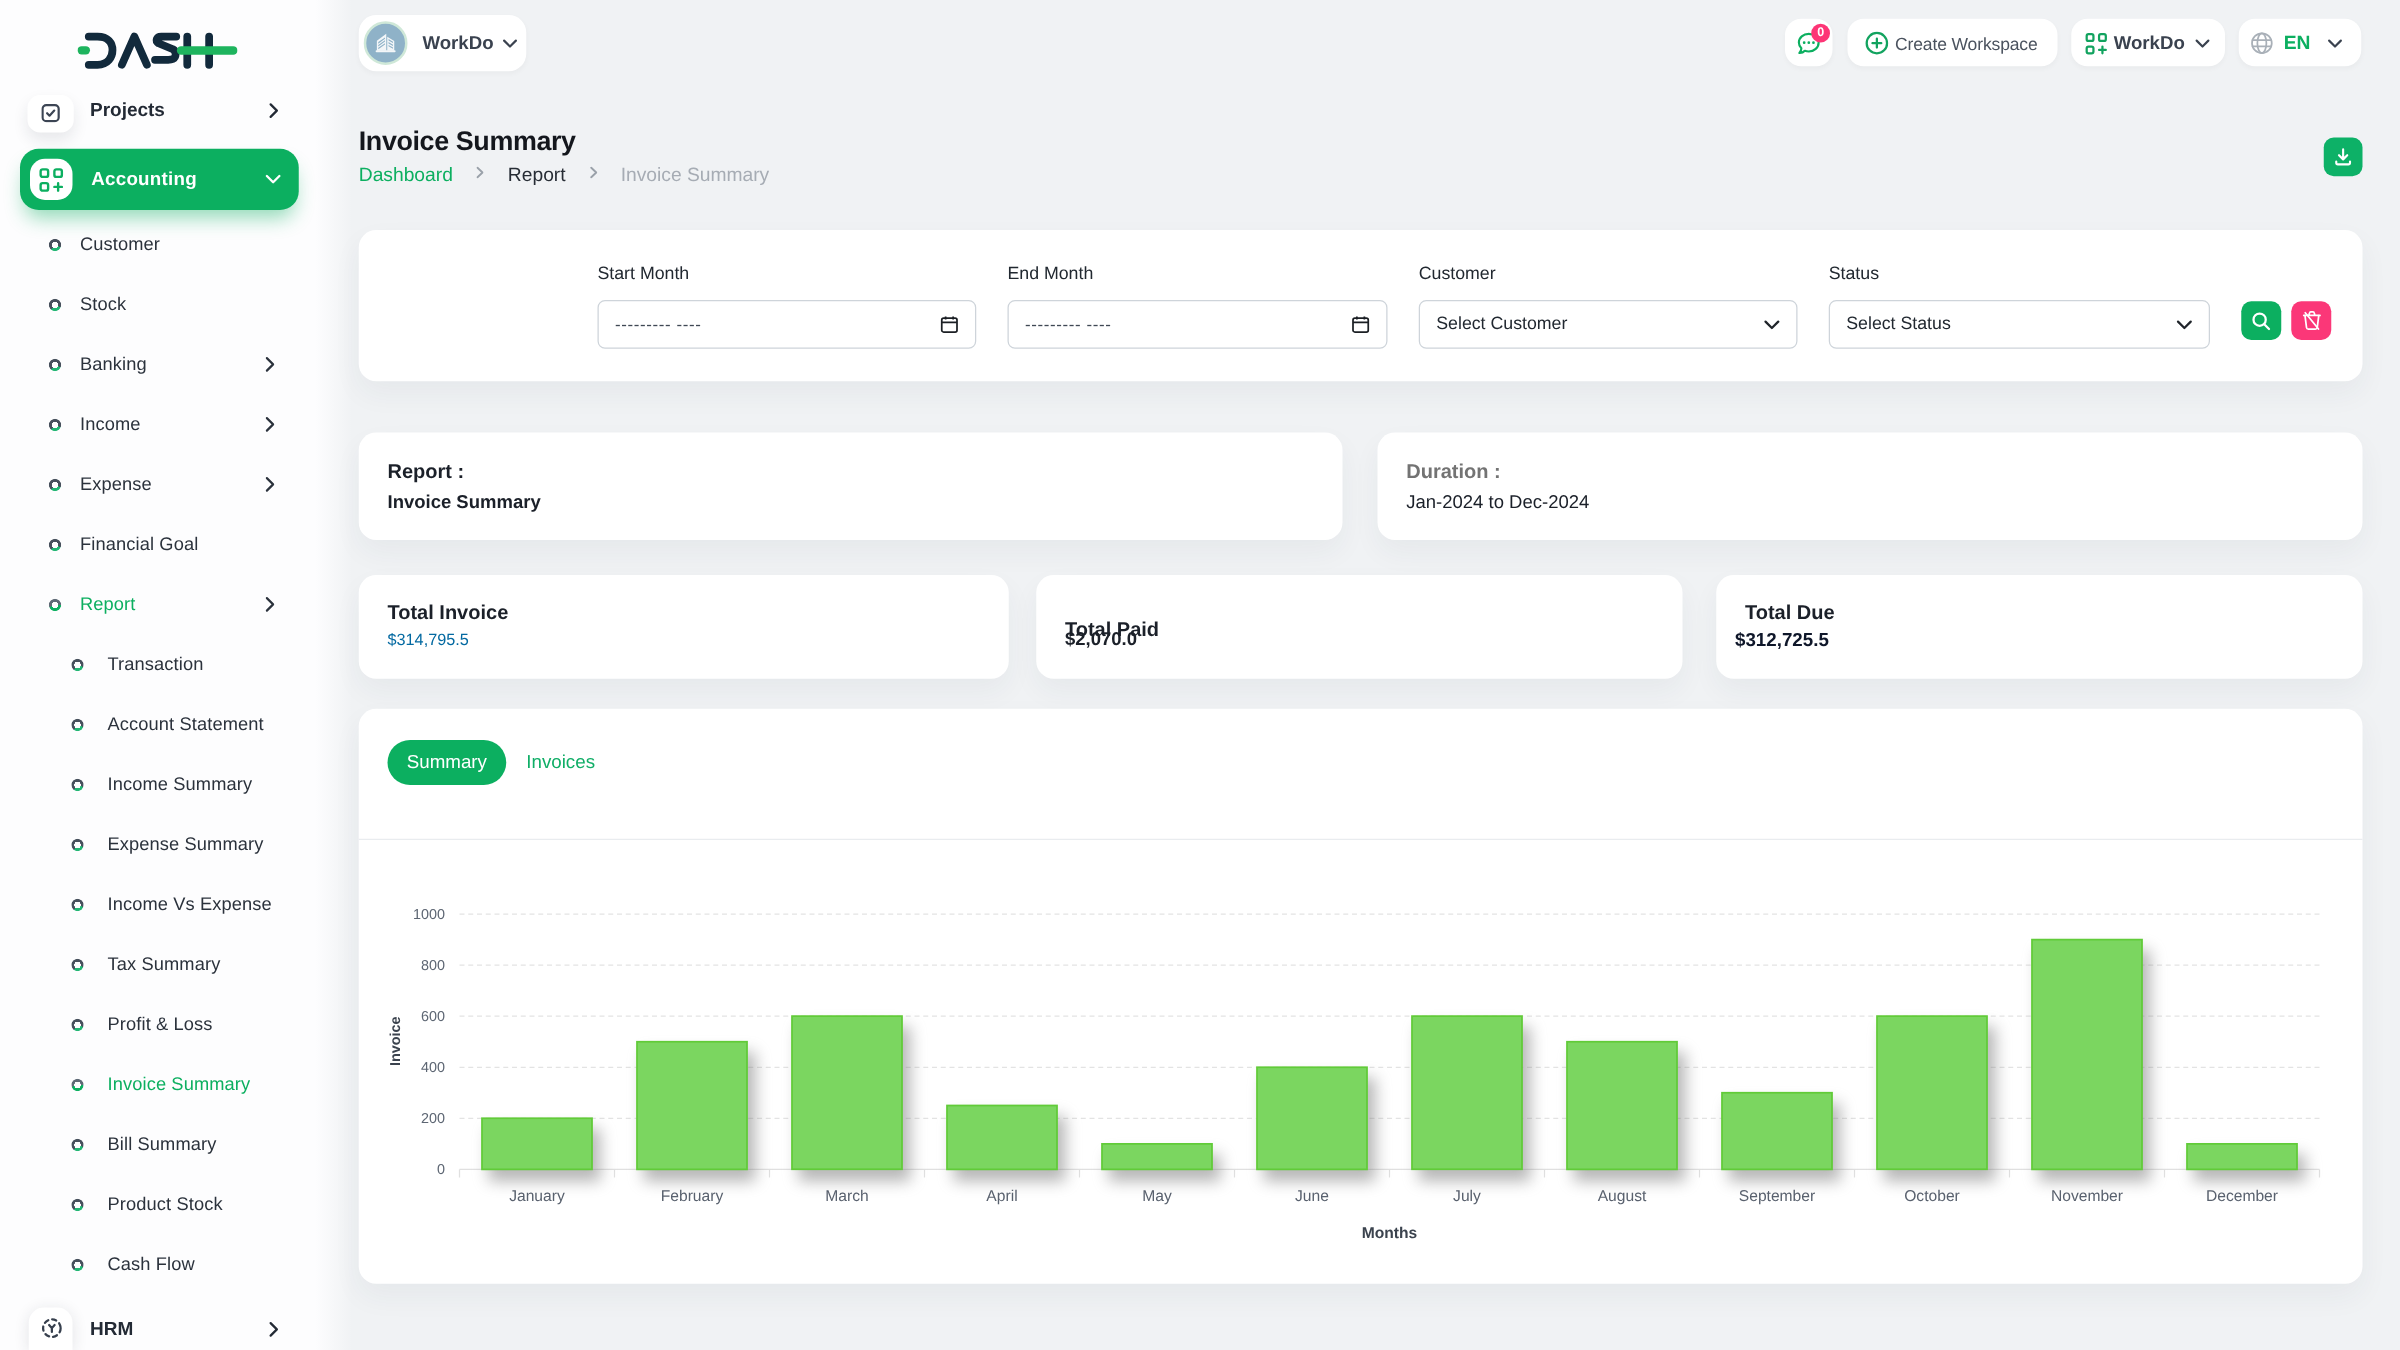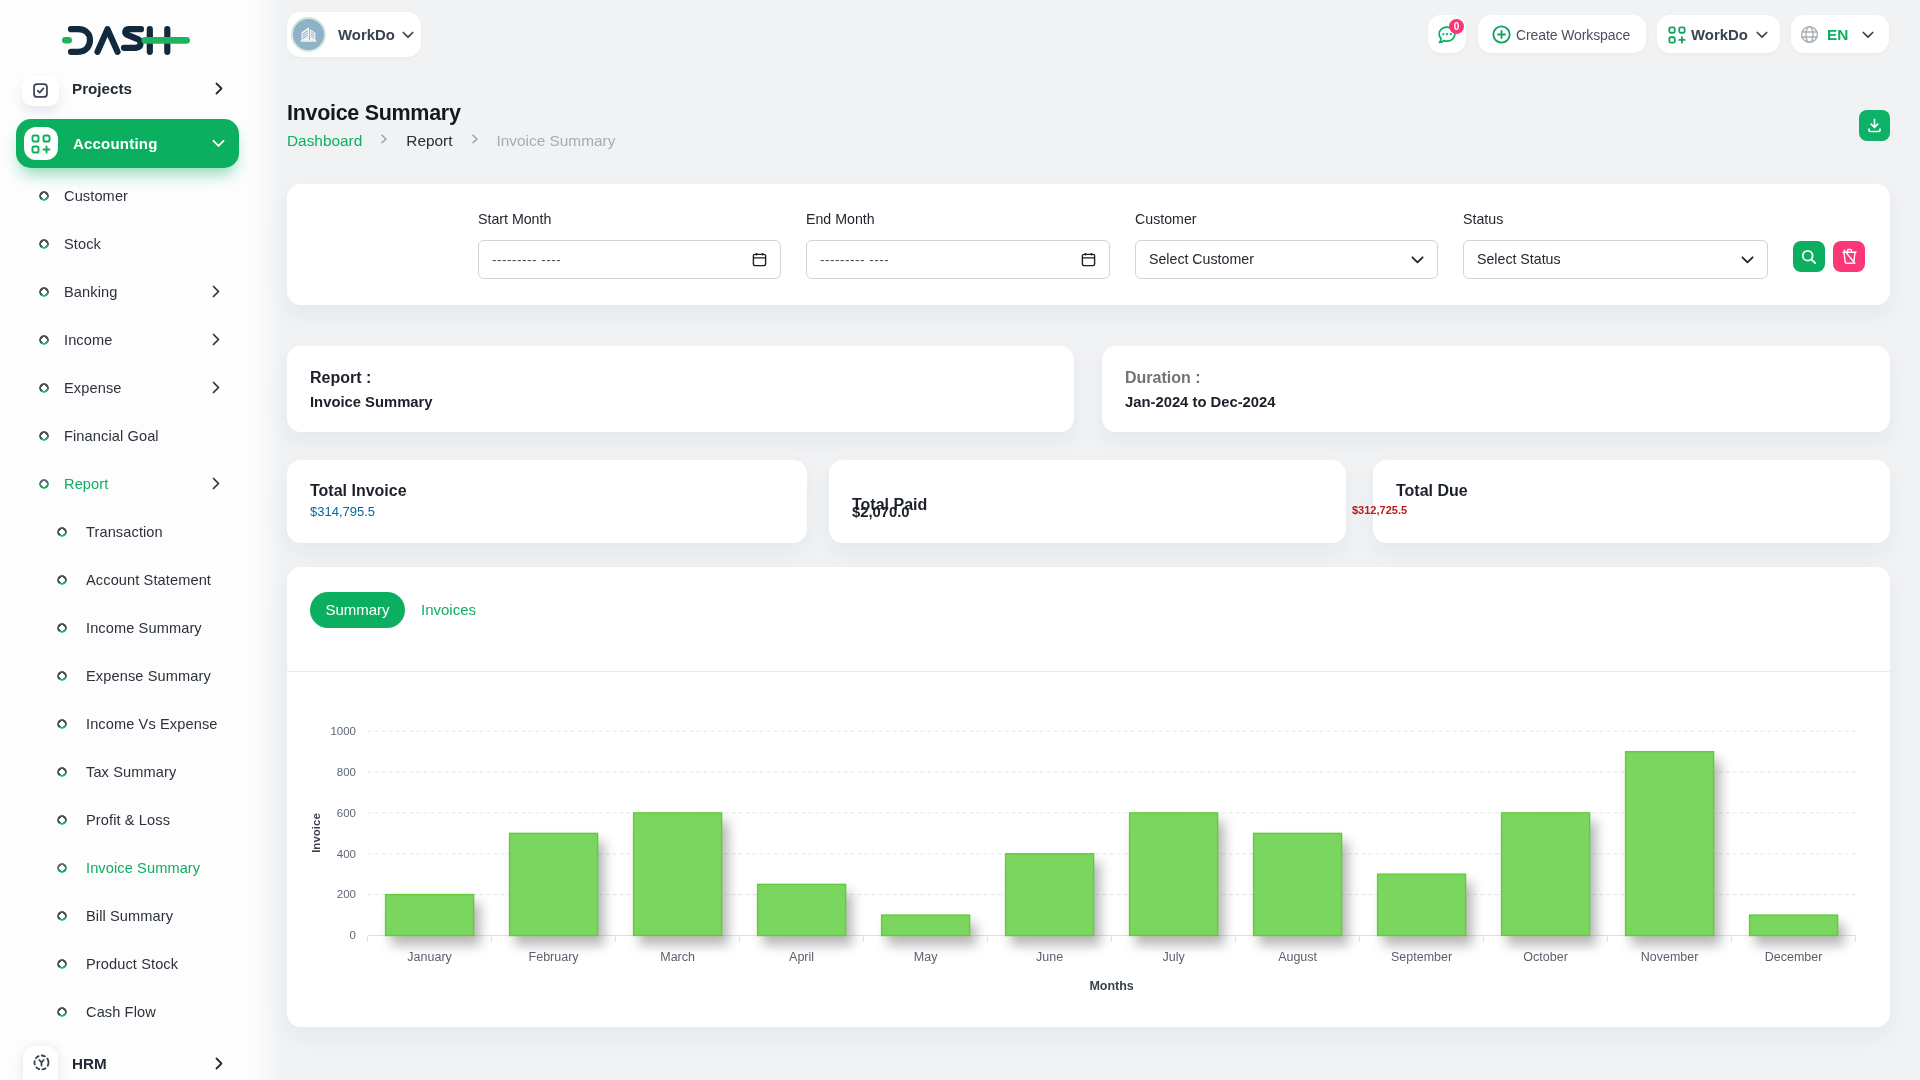--- a/index.html
+++ b/index.html
@@ -242,30 +242,30 @@
 <svg class="abs" style="left:1841px;top:248px" width="17" height="17" viewBox="0 0 17 17" fill="none" stroke="#fff" stroke-width="1.4" stroke-linecap="round" stroke-linejoin="round">
     <path d="M3,4.5 L4.2,14 C4.3,14.8 4.9,15.3 5.7,15.3 L11.3,15.3 C12.1,15.3 12.7,14.8 12.8,14 L14,4.5"></path>
     <path d="M2,4.3 L15,4.3 M6.2,4 L6.6,2.3 C6.7,1.8 7.1,1.5 7.6,1.5 L9.4,1.5 C9.9,1.5 10.3,1.8 10.4,2.3 L10.8,4"></path>
     <path d="M3.2,2.2 L13.8,15.2"></path>
   </svg>
 <div class="card" style="left:287px;top:346px;width:787px;height:86px"></div>
 <div class="abs" style="left:310px;top:369px;font-size:16px;font-weight:700;color:#1b2029">Report :</div>
 <div class="abs" style="left:310px;top:394px;font-size:14.8px;font-weight:700;color:#1b2029">Invoice Summary</div>
 <div class="card" style="left:1102px;top:346px;width:788px;height:86px"></div>
 <div class="abs" style="left:1125px;top:369px;font-size:16px;font-weight:700;color:#737373">Duration :</div>
-<div class="abs" style="left:1125px;top:394px;font-size:14.8px;font-weight:700;color:#1b2029">Jan-2024 to Dec-2024</div>
+<div class="abs" style="left:1125px;top:394px;font-size:14.8px;font-weight:400;color:#1b2029">Jan-2024 to Dec-2024</div>
 <div class="card" style="left:287px;top:460px;width:520px;height:83px"></div>
 <div class="abs" style="left:310px;top:482px;font-size:16px;font-weight:700;color:#1b2029">Total Invoice</div>
 <div class="abs" style="left:310px;top:504px;font-size:13px;font-weight:400;color:#0369a1">$314,795.5</div>
 <div class="card" style="left:829px;top:460px;width:517px;height:83px"></div>
 <div class="abs" style="left:852px;top:496px;font-size:16px;font-weight:700;color:#1b2029">Total Paid</div>
 <div class="abs" style="left:852px;top:504px;font-size:14.8px;font-weight:600;color:#1b2029">$2,070.0</div>
 <div class="card" style="left:1373px;top:460px;width:517px;height:83px"></div>
 <div class="abs" style="left:1396px;top:482px;font-size:16px;font-weight:700;color:#1b2029">Total Due</div>
-<div class="abs" style="left:1352px;top:504px;font-size:11px;font-weight:600;color:#b91c1c">$312,725.5</div>
+<div class="abs" style="left:1388px;top:504px;font-size:15px;font-weight:600;color:#0f172a">$312,725.5</div>
 <div class="card" style="left:287px;top:567px;width:1603px;height:460px"></div>
 <div class="abs" style="left:310px;top:592px;width:95px;height:36px;border-radius:18px;background:#0caf60;color:#fff;font-size:15px;text-align:center;line-height:36px">Summary</div>
 <div class="abs" style="left:421px;top:601px;font-size:15px;color:#10ae67">Invoices</div>
 <div class="abs" style="left:287px;top:671px;width:1603px;height:1px;background:#e9ecef"></div>
 <svg class="abs" style="left:287px;top:567px" width="1603" height="460" viewBox="0 0 1603 460">
     <line x1="80.6" y1="327.6" x2="1568.6" y2="327.6" stroke="#e3e3e3" stroke-width="1" stroke-dasharray="4 3"></line>
     <line x1="80.6" y1="286.8" x2="1568.6" y2="286.8" stroke="#e3e3e3" stroke-width="1" stroke-dasharray="4 3"></line>
     <line x1="80.6" y1="245.9" x2="1568.6" y2="245.9" stroke="#e3e3e3" stroke-width="1" stroke-dasharray="4 3"></line>
     <line x1="80.6" y1="205.1" x2="1568.6" y2="205.1" stroke="#e3e3e3" stroke-width="1" stroke-dasharray="4 3"></line>
     <line x1="80.6" y1="164.2" x2="1568.6" y2="164.2" stroke="#e3e3e3" stroke-width="1" stroke-dasharray="4 3"></line>

